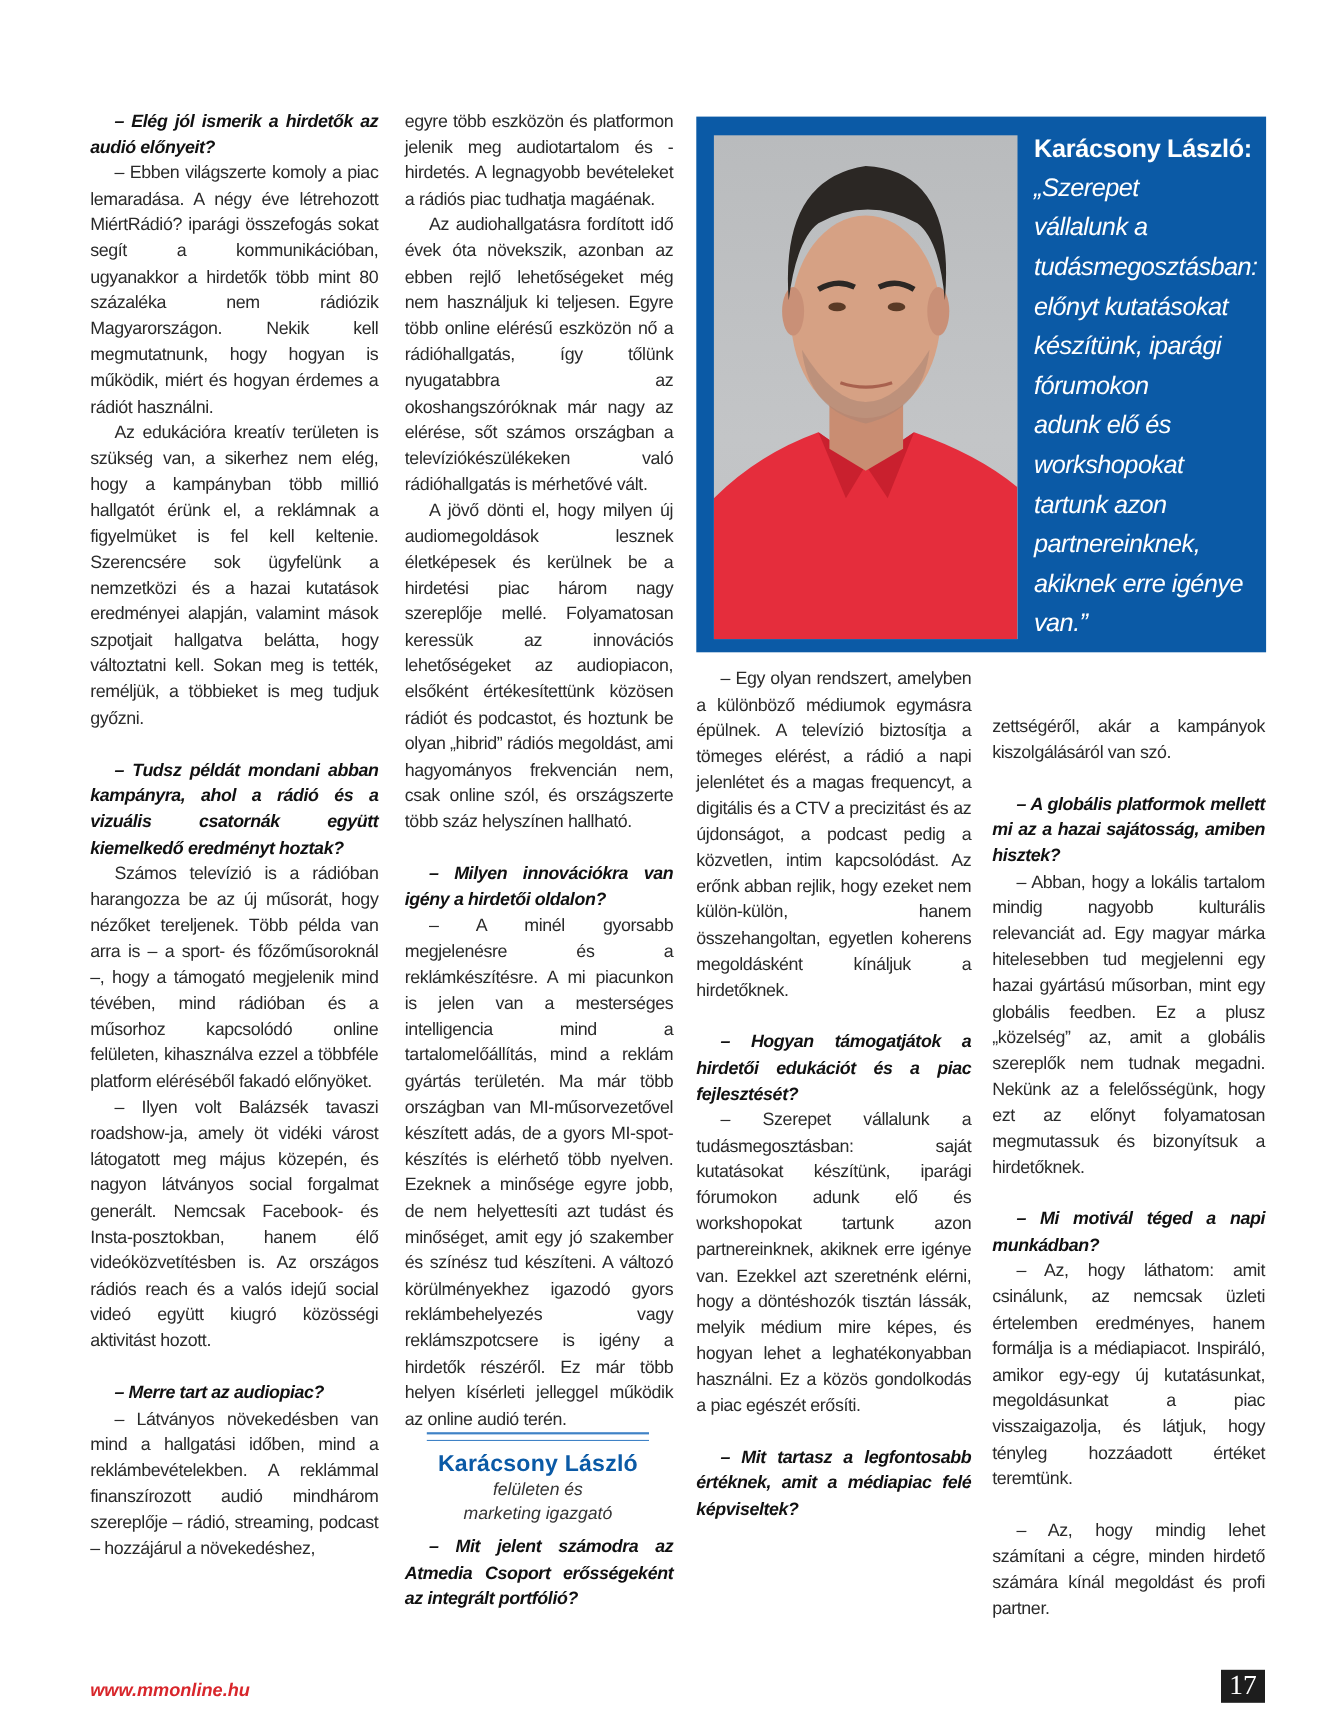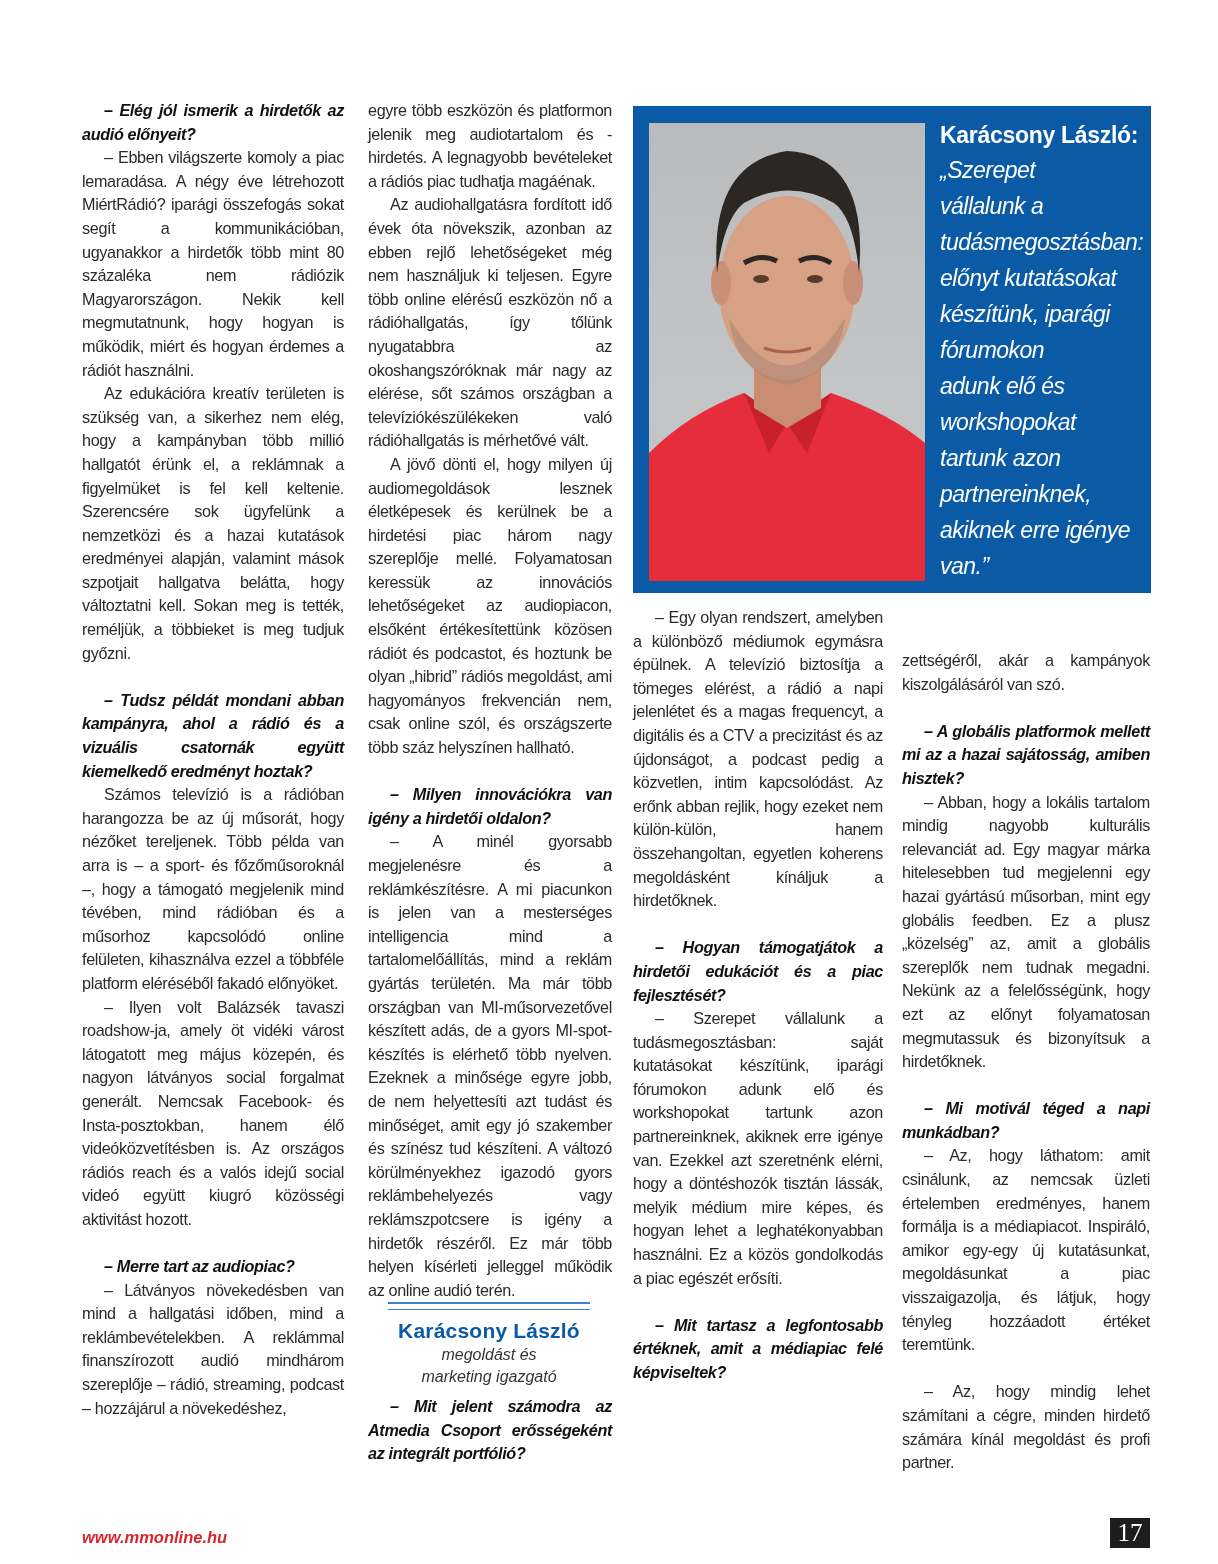--- a/index.html
+++ b/index.html
@@ -115,21 +115,21 @@
         <div>partnereinknek,</div>
         <div>akiknek erre igénye</div>
         <div>van.”</div>
       </div>
   </div>
 </div>
 
 <div id="byline">
   <div class="rule"></div>
   <div class="name">Karácsony László</div>
-  <div class="role">megoldást és</div>
+  <div class="role">felületen és</div>
   <div class="role">marketing igazgató</div>
 </div>
 <div id="col2b" class="col" style="left:368px; top:1395px; width:244px;">
     <p class="q">– Mit jelent számodra az Atmedia Csoport erősségeként az integrált portfólió?</p>
   </div>
 
 <div id="footer-url">www.mmonline.hu</div>
 <div id="page-num">17</div>
 
 </body></html>

